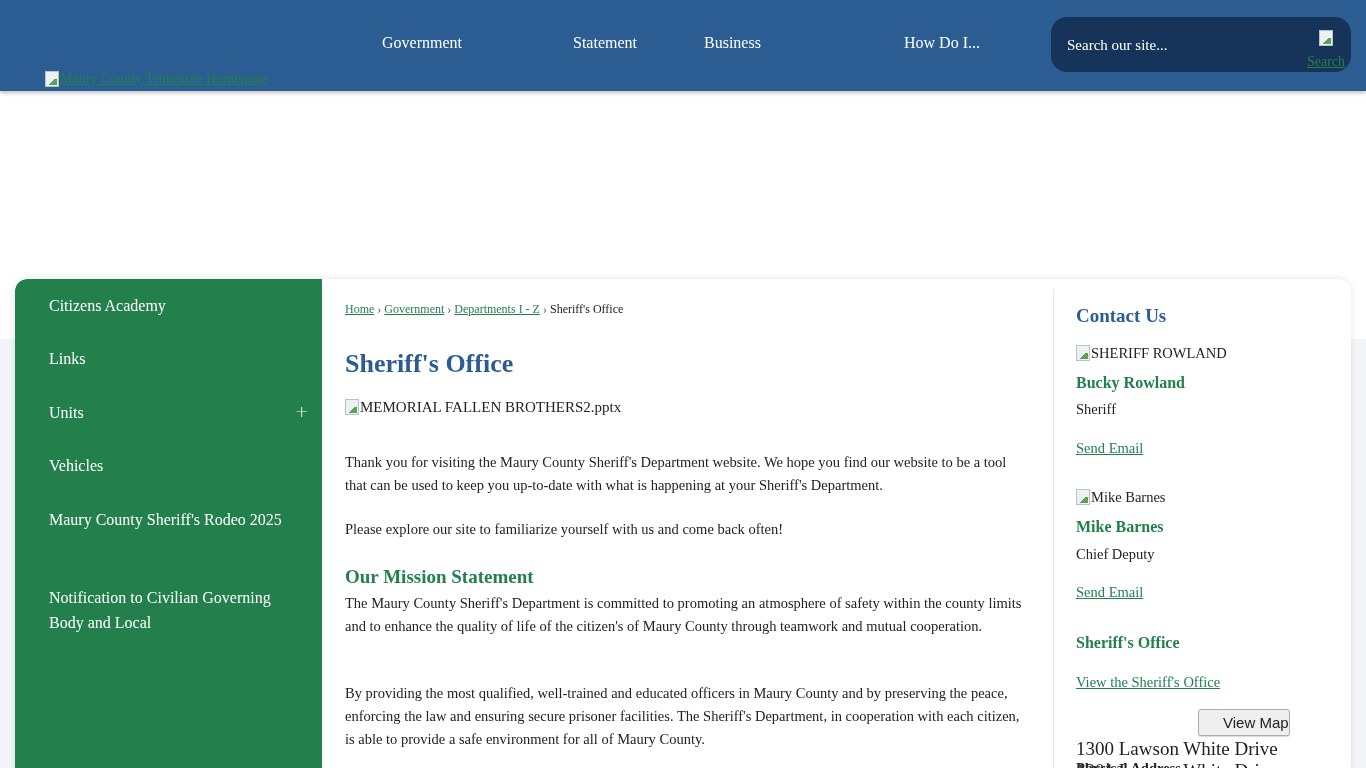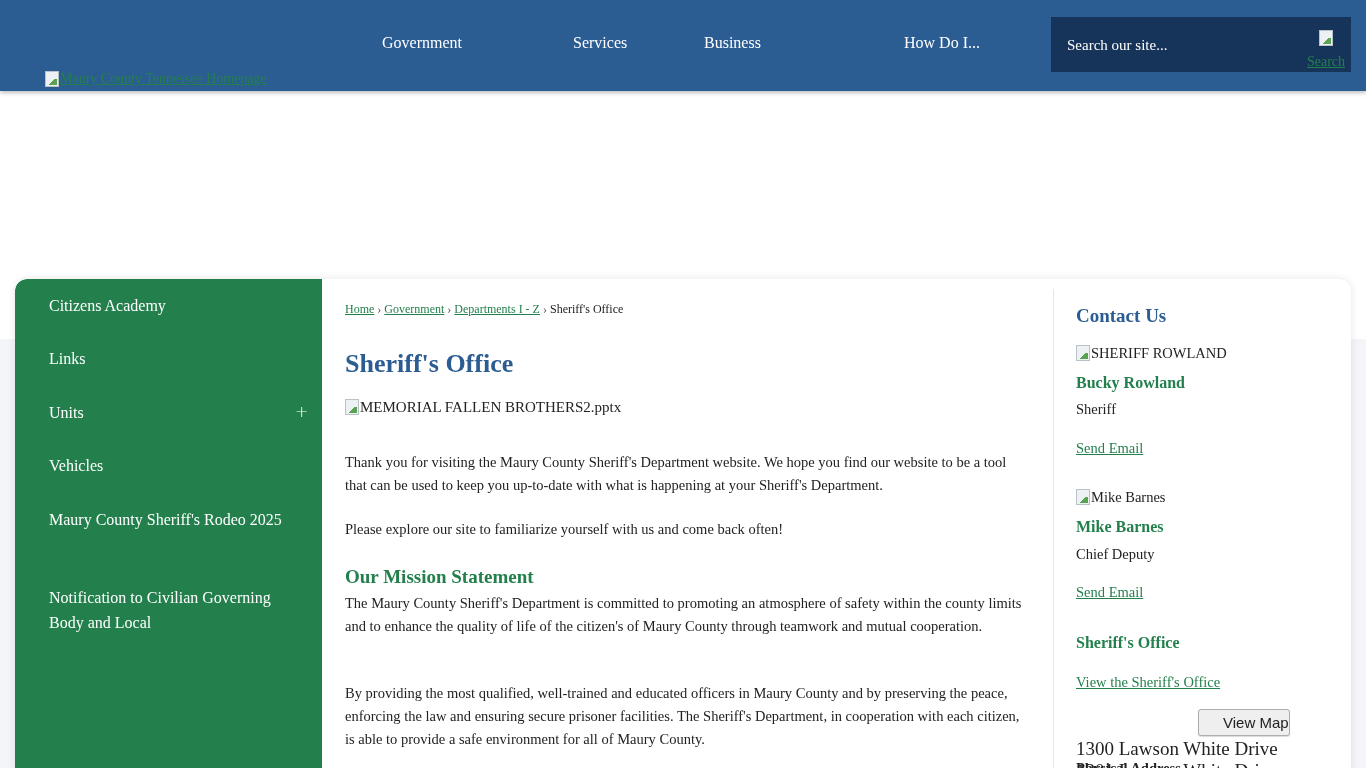--- a/index.html
+++ b/index.html
@@ -33,21 +33,21 @@
   }
   .nav {
     position: absolute; top: 34px; left: 0;
   }
   .nav a {
     position: absolute; white-space: nowrap; color: #ffffff; text-decoration: none;
     font-size: 16px; top: 0;
   }
   .search-box {
     position: absolute; left: 1051px; top: 17px; width: 300px; height: 55px;
-    background: #163459; border-radius: 0;
+    background: #163459; border-radius: 16px;
   }
   .search-input {
     position: absolute; left: 16px; top: 18px; width: 230px; height: 20px;
     background: transparent; border: none; outline: none;
     color: #ffffff; font-family: "Liberation Serif", serif; font-size: 15px;
   }
   .search-input::placeholder { color: #ffffff; opacity: 1; }
   .search-btn {
     position: absolute; left: 255px; top: 10px; width: 40px; height: 40px;
     font-size: 14px; line-height: 23px; color: #23804d; text-decoration: underline;
@@ -125,21 +125,21 @@
 </head>
 <body>
 
 <header class="header">
   <a class="logo">
     <span class="broken-img"></span>
     <span>Maury County Tennessee Homepage</span>
   </a>
   <nav class="nav">
     <a style="left:382px">Government</a>
-    <a style="left:573px">Services</a>
+    <a style="left:573px">Statement</a>
     <a style="left:704px">Business</a>
     <a style="left:904px">How Do I...</a>
   </nav>
   <div class="search-box">
     <input class="search-input" type="text" placeholder="Search our site..." style="">
     <a class="search-btn">
       <span class="broken-img"></span><span>Search</span>
     </a>
   </div>
 </header>

